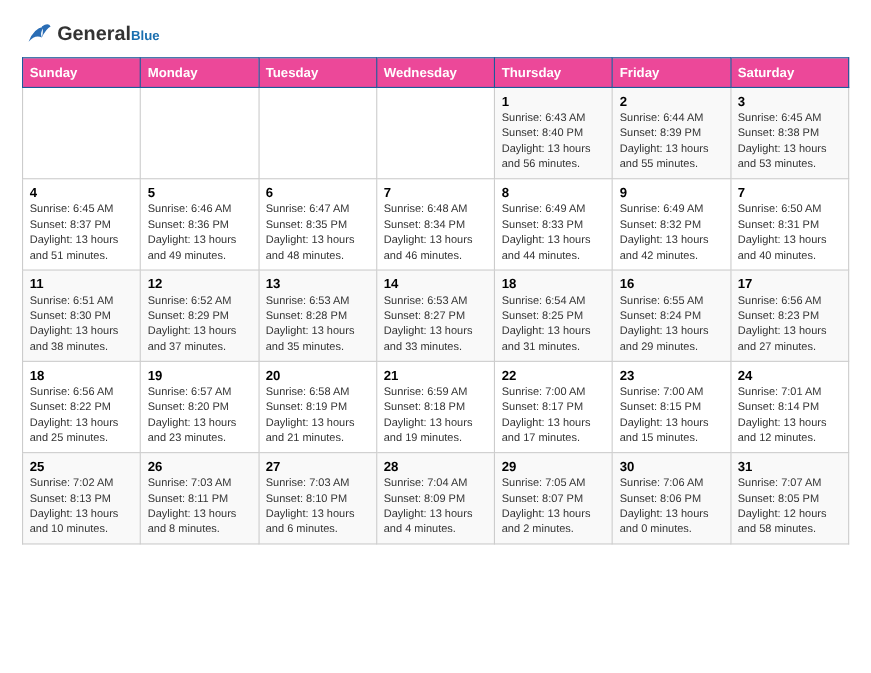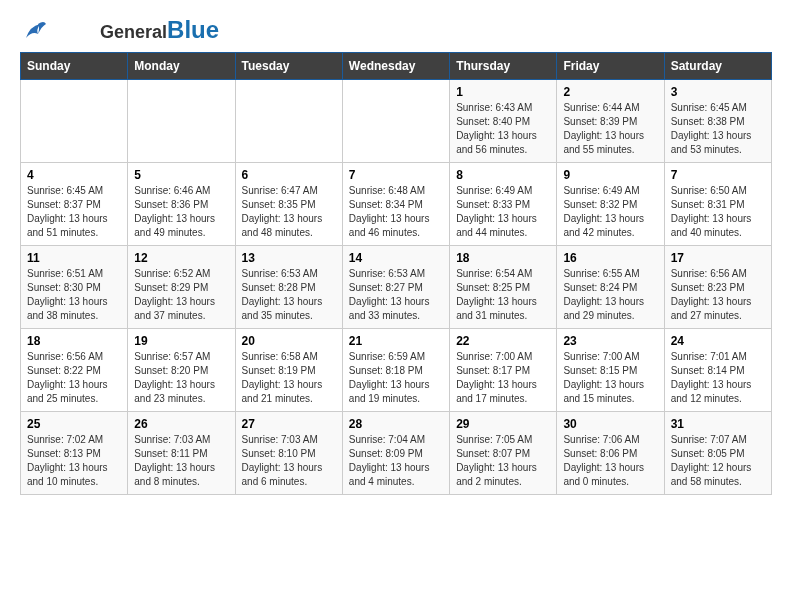--- a/index.html
+++ b/index.html
@@ -18,24 +18,23 @@
     }
     .logo {
       display: flex;
       align-items: center;
       gap: 4px;
     }
     .logo-text-general {
       font-size: 18px;
       font-weight: bold;
       color: #333;
-      margin-left: 48px;
     }
     .logo-text-blue {
-      font-size: 24px;
+      font-size: 12px;
       font-weight: bold;
       color: #1a6faf;
     }
     .logo-bird {
       width: 28px;
       height: 28px;
     }
     .title-block {
       text-align: right;
     }
@@ -48,21 +47,21 @@
     .subtitle {
       font-size: 15px;
       color: #555;
     }
     table {
       width: 100%;
       border-collapse: collapse;
       font-size: 11px;
     }
     thead tr th {
-      background-color: #404040;
+      background-color: #ec4899;
       color: #fff;
       padding: 6px 6px;
       text-align: left;
       font-size: 12px;
       font-weight: bold;
       border: 1px solid #1a5a9a;
     }
     tbody tr td {
       vertical-align: top;
       padding: 5px 6px;

